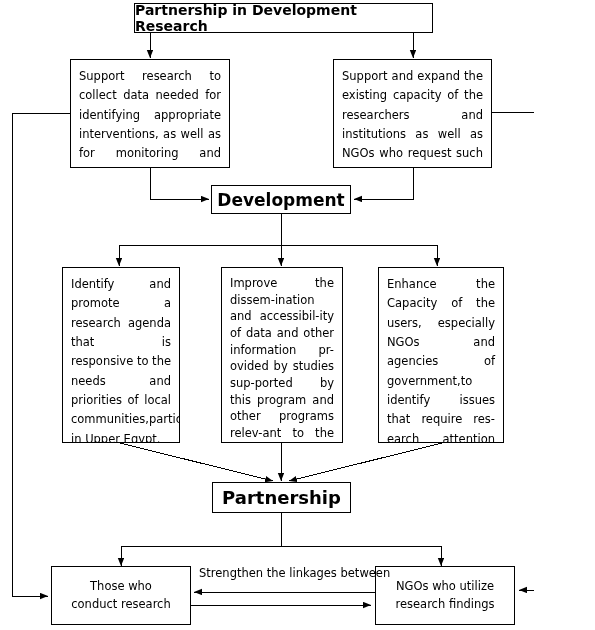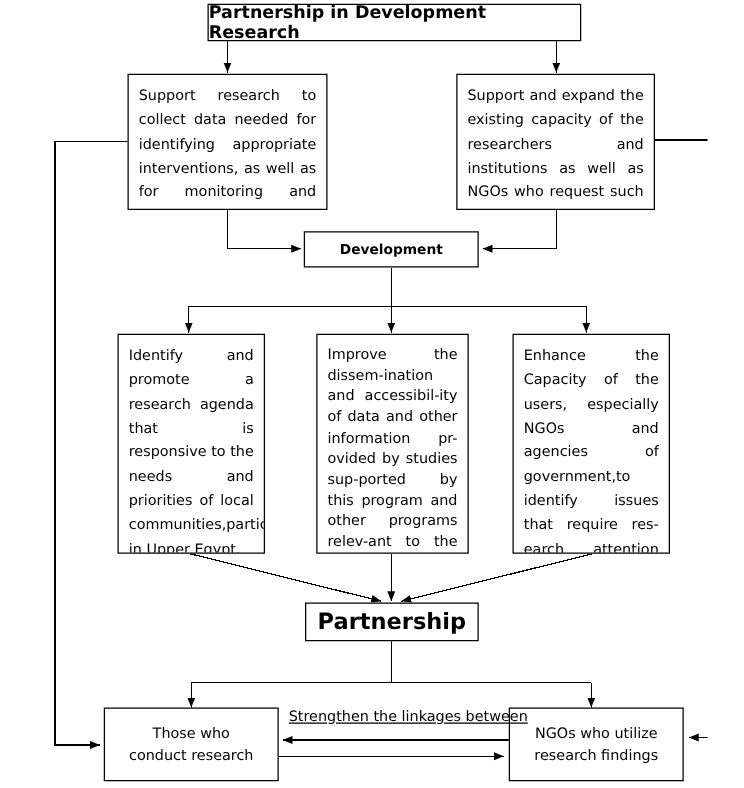--- a/index.html
+++ b/index.html
@@ -7,21 +7,20 @@
     padding: 0;
     background: #ffffff;
   }
   #canvas {
     position: relative;
     width: 534px;
     height: 630px;
     background: #ffffff;
     font-family: "DejaVu Sans", sans-serif;
     overflow: hidden;
-    margin-left: 32px;
   }
   svg.connectors {
     position: absolute;
     left: 0;
     top: 0;
     width: 595px;
     height: 630px;
     pointer-events: none;
   }
   .node {
@@ -57,21 +56,20 @@
     font-size: 11.5px;
     line-height: 1.5;
     color: #000000;
     padding: 18px;
   }
   .edge-label {
     position: absolute;
     font-size: 11.5px;
     color: #000000;
     white-space: nowrap;
-    text-decoration: underline;
   }
 </style>
 </head>
 <body>
 
 <div id="canvas">
 
   <svg class="connectors" viewBox="0 0 595 630">
     <defs>
       <marker id="arr" markerWidth="9" markerHeight="9" refX="8" refY="3.2" orient="auto" markerUnits="userSpaceOnUse">
@@ -118,21 +116,21 @@
   </div>
 
   <div class="node para-node" style="left:70px; top:59px; width:160px; height:109px;">
     <span>Support research to collect data needed for identifying appropriate interventions, as well as for monitoring and evaluation.</span>
   </div>
 
   <div class="node para-node" style="left:333px; top:59px; width:159px; height:109px;">
     <span>Support and expand the existing capacity of the researchers and institutions as well as NGOs who request such support.</span>
   </div>
 
-  <div class="node title-node" style="left:211px; top:185px; width:140px; height:29px; font-size:11px;">
+  <div class="node title-node" style="left:211px; top:185px; width:140px; height:29px; font-size:17px;">
     <span>Development</span>
   </div>
 
   <div class="node para-node" style="left:62px; top:267px; width:118px; height:176px;">
     <span>Identify and promote a research agenda that is responsive to the needs and priorities of local communities,particularly in Upper Egypt.</span>
   </div>
 
   <div class="node para-node tight" style="left:221px; top:267px; width:122px; height:176px;">
     <span>Improve the dissem-ination and accessibil-ity of data and other information pr-ovided by studies sup-ported by this program and other programs relev-ant to the developm-ent needs of the coun-try.</span>
   </div>

